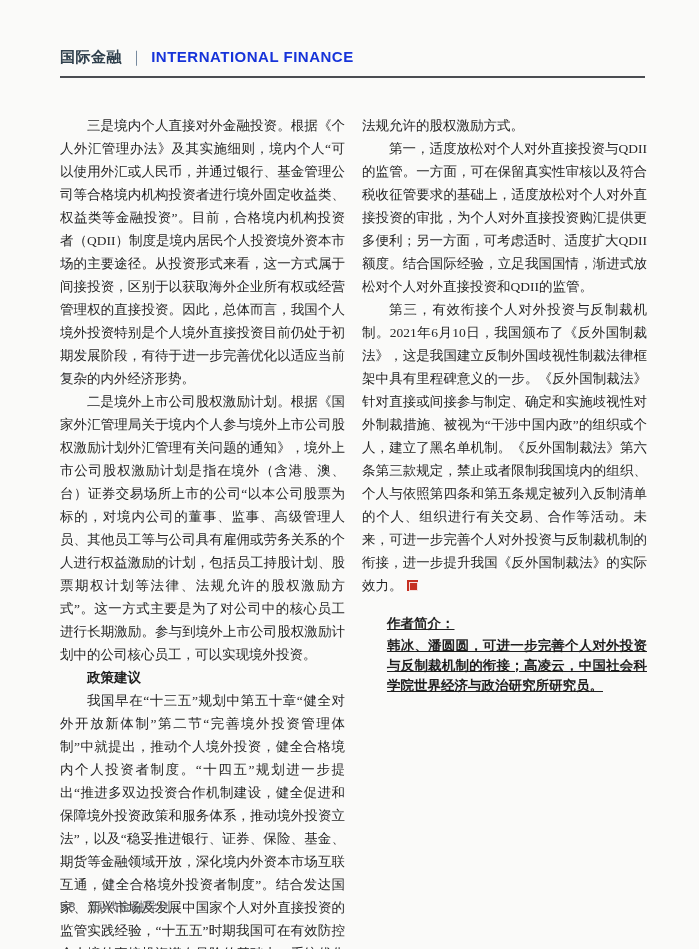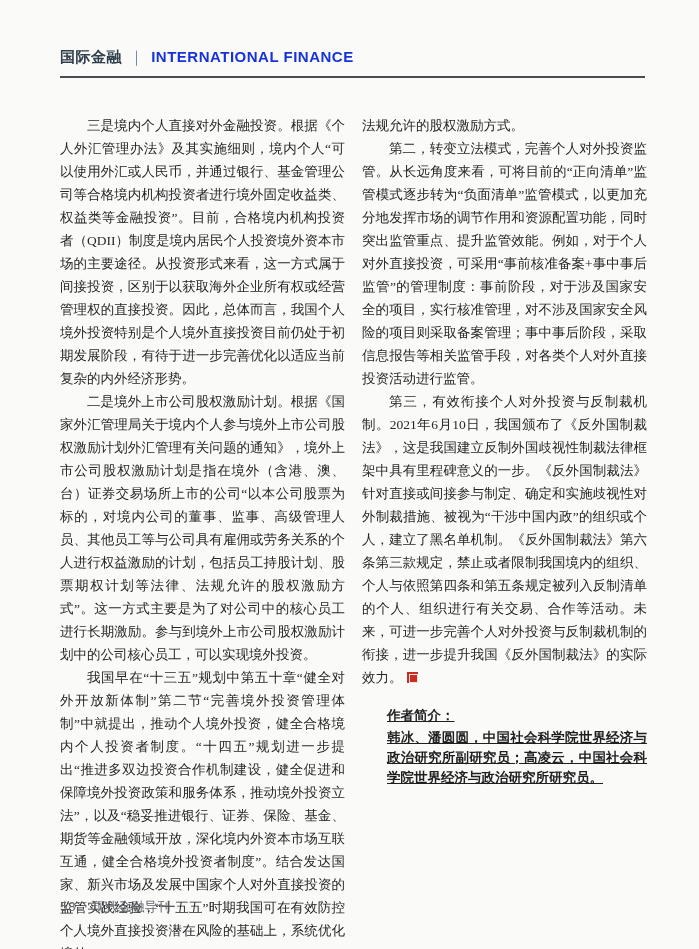--- a/index.html
+++ b/index.html
@@ -119,31 +119,32 @@
       <span class="section-cn">国际金融</span><span class="header-sep">｜</span><span class="section-en">INTERNATIONAL FINANCE</span>
     </div>
     <div class="header-rule"></div>
   </div>
 
   <div class="columns">
 
     <section class="col">
       <p class="indent">三是境内个人直接对外金融投资。根据《个人外汇管理办法》及其实施细则，境内个人“可以使用外汇或人民币，并通过银行、基金管理公司等合格境内机构投资者进行境外固定收益类、权益类等金融投资”。目前，合格境内机构投资者（QDII）制度是境内居民个人投资境外资本市场的主要途径。从投资形式来看，这一方式属于间接投资，区别于以获取海外企业所有权或经营管理权的直接投资。因此，总体而言，我国个人境外投资特别是个人境外直接投资目前仍处于初期发展阶段，有待于进一步完善优化以适应当前复杂的内外经济形势。</p>
       <p class="indent">二是境外上市公司股权激励计划。根据《国家外汇管理局关于境内个人参与境外上市公司股权激励计划外汇管理有关问题的通知》，境外上市公司股权激励计划是指在境外（含港、澳、台）证券交易场所上市的公司“以本公司股票为标的，对境内公司的董事、监事、高级管理人员、其他员工等与公司具有雇佣或劳务关系的个人进行权益激励的计划，包括员工持股计划、股票期权计划等法律、法规允许的股权激励方式”。这一方式主要是为了对公司中的核心员工进行长期激励。参与到境外上市公司股权激励计划中的公司核心员工，可以实现境外投资。</p>
+      <h3 class="policy-heading">政策建议</h3>
       <p class="indent">我国早在“十三五”规划中第五十章“健全对外开放新体制”第二节“完善境外投资管理体制”中就提出，推动个人境外投资，健全合格境内个人投资者制度。“十四五”规划进一步提出“推进多双边投资合作机制建设，健全促进和保障境外投资政策和服务体系，推动境外投资立法”，以及“稳妥推进银行、证券、保险、基金、期货等金融领域开放，深化境内外资本市场互联互通，健全合格境外投资者制度”。结合发达国家、新兴市场及发展中国家个人对外直接投资的监管实践经验，“十五五”时期我国可在有效防控个人境外直接投资潜在风险的基础上，系统优化境外</p>
     </section>
 
     <section class="col">
       <p class="noindent">法规允许的股权激励方式。</p>
-      <p class="indent">第二，转变立法模式，完善个人对外投资监管。从长远角度来看，可将目前的“正向清单”监管模式逐步转为“负面清单”监管模式，以更加充分地发挥市场的调节作用和资源配置功能，同时突出监管重点、提升监管效能。例如，对于个人对外直接投资，可采用“事前核准备案+事中事后监管”的管理制度：事前阶段，对于涉及国家安全的项目，实行核准管理，对不涉及国家安全风险的项目则采取备案管理；事中事后阶段，采取信息报告等相关监管手段，对各类个人对外直接投资活动进行监管。</p>
+      <p class="indent">第一，适度放松对个人对外直接投资与QDII的监管。一方面，可在保留真实性审核以及符合税收征管要求的基础上，适度放松对个人对外直接投资的审批，为个人对外直接投资购汇提供更多便利；另一方面，可考虑适时、适度扩大QDII额度。结合国际经验，立足我国国情，渐进式放松对个人对外直接投资和QDII的监管。</p>
       <p class="indent"><span>第三，有效衔接个人对外投资与反制裁机制。2021年6月10日，我国颁布了《反外国制裁法》，这是我国建立反制外国歧视性制裁法律框架中具有里程碑意义的一步。《反外国制裁法》针对直接或间接参与制定、确定和实施歧视性对外制裁措施、被视为“干涉中国内政”的组织或个人，建立了黑名单机制。《反外国制裁法》第六条第三款规定，禁止或者限制我国境内的组织、个人与依照第四条和第五条规定被列入反制清单的个人、组织进行有关交易、合作等活动。未来，可进一步完善个人对外投资与反制裁机制的衔接，进一步提升我国《反外国制裁法》的实际效力。</span><span class="end-mark"></span></p>
 
       <div class="author-box">
         <div class="author-title">作者简介：</div>
-        <div class="author-body">韩冰、潘圆圆，中国社会科学院世界经济与政治研究所副研究员；高凌云，中国社会科学院世界经济与政治研究所研究员。</div>
+        <div class="author-body">韩冰、潘圆圆，可进一步完善个人对外投资与反制裁机制的衔接；高凌云，中国社会科学院世界经济与政治研究所研究员。</div>
       </div>
 
     </section>
 
   </div>
 
   <div class="footer">
     <span class="page-num">58</span><span>现代金融导刊</span>
   </div>
 

